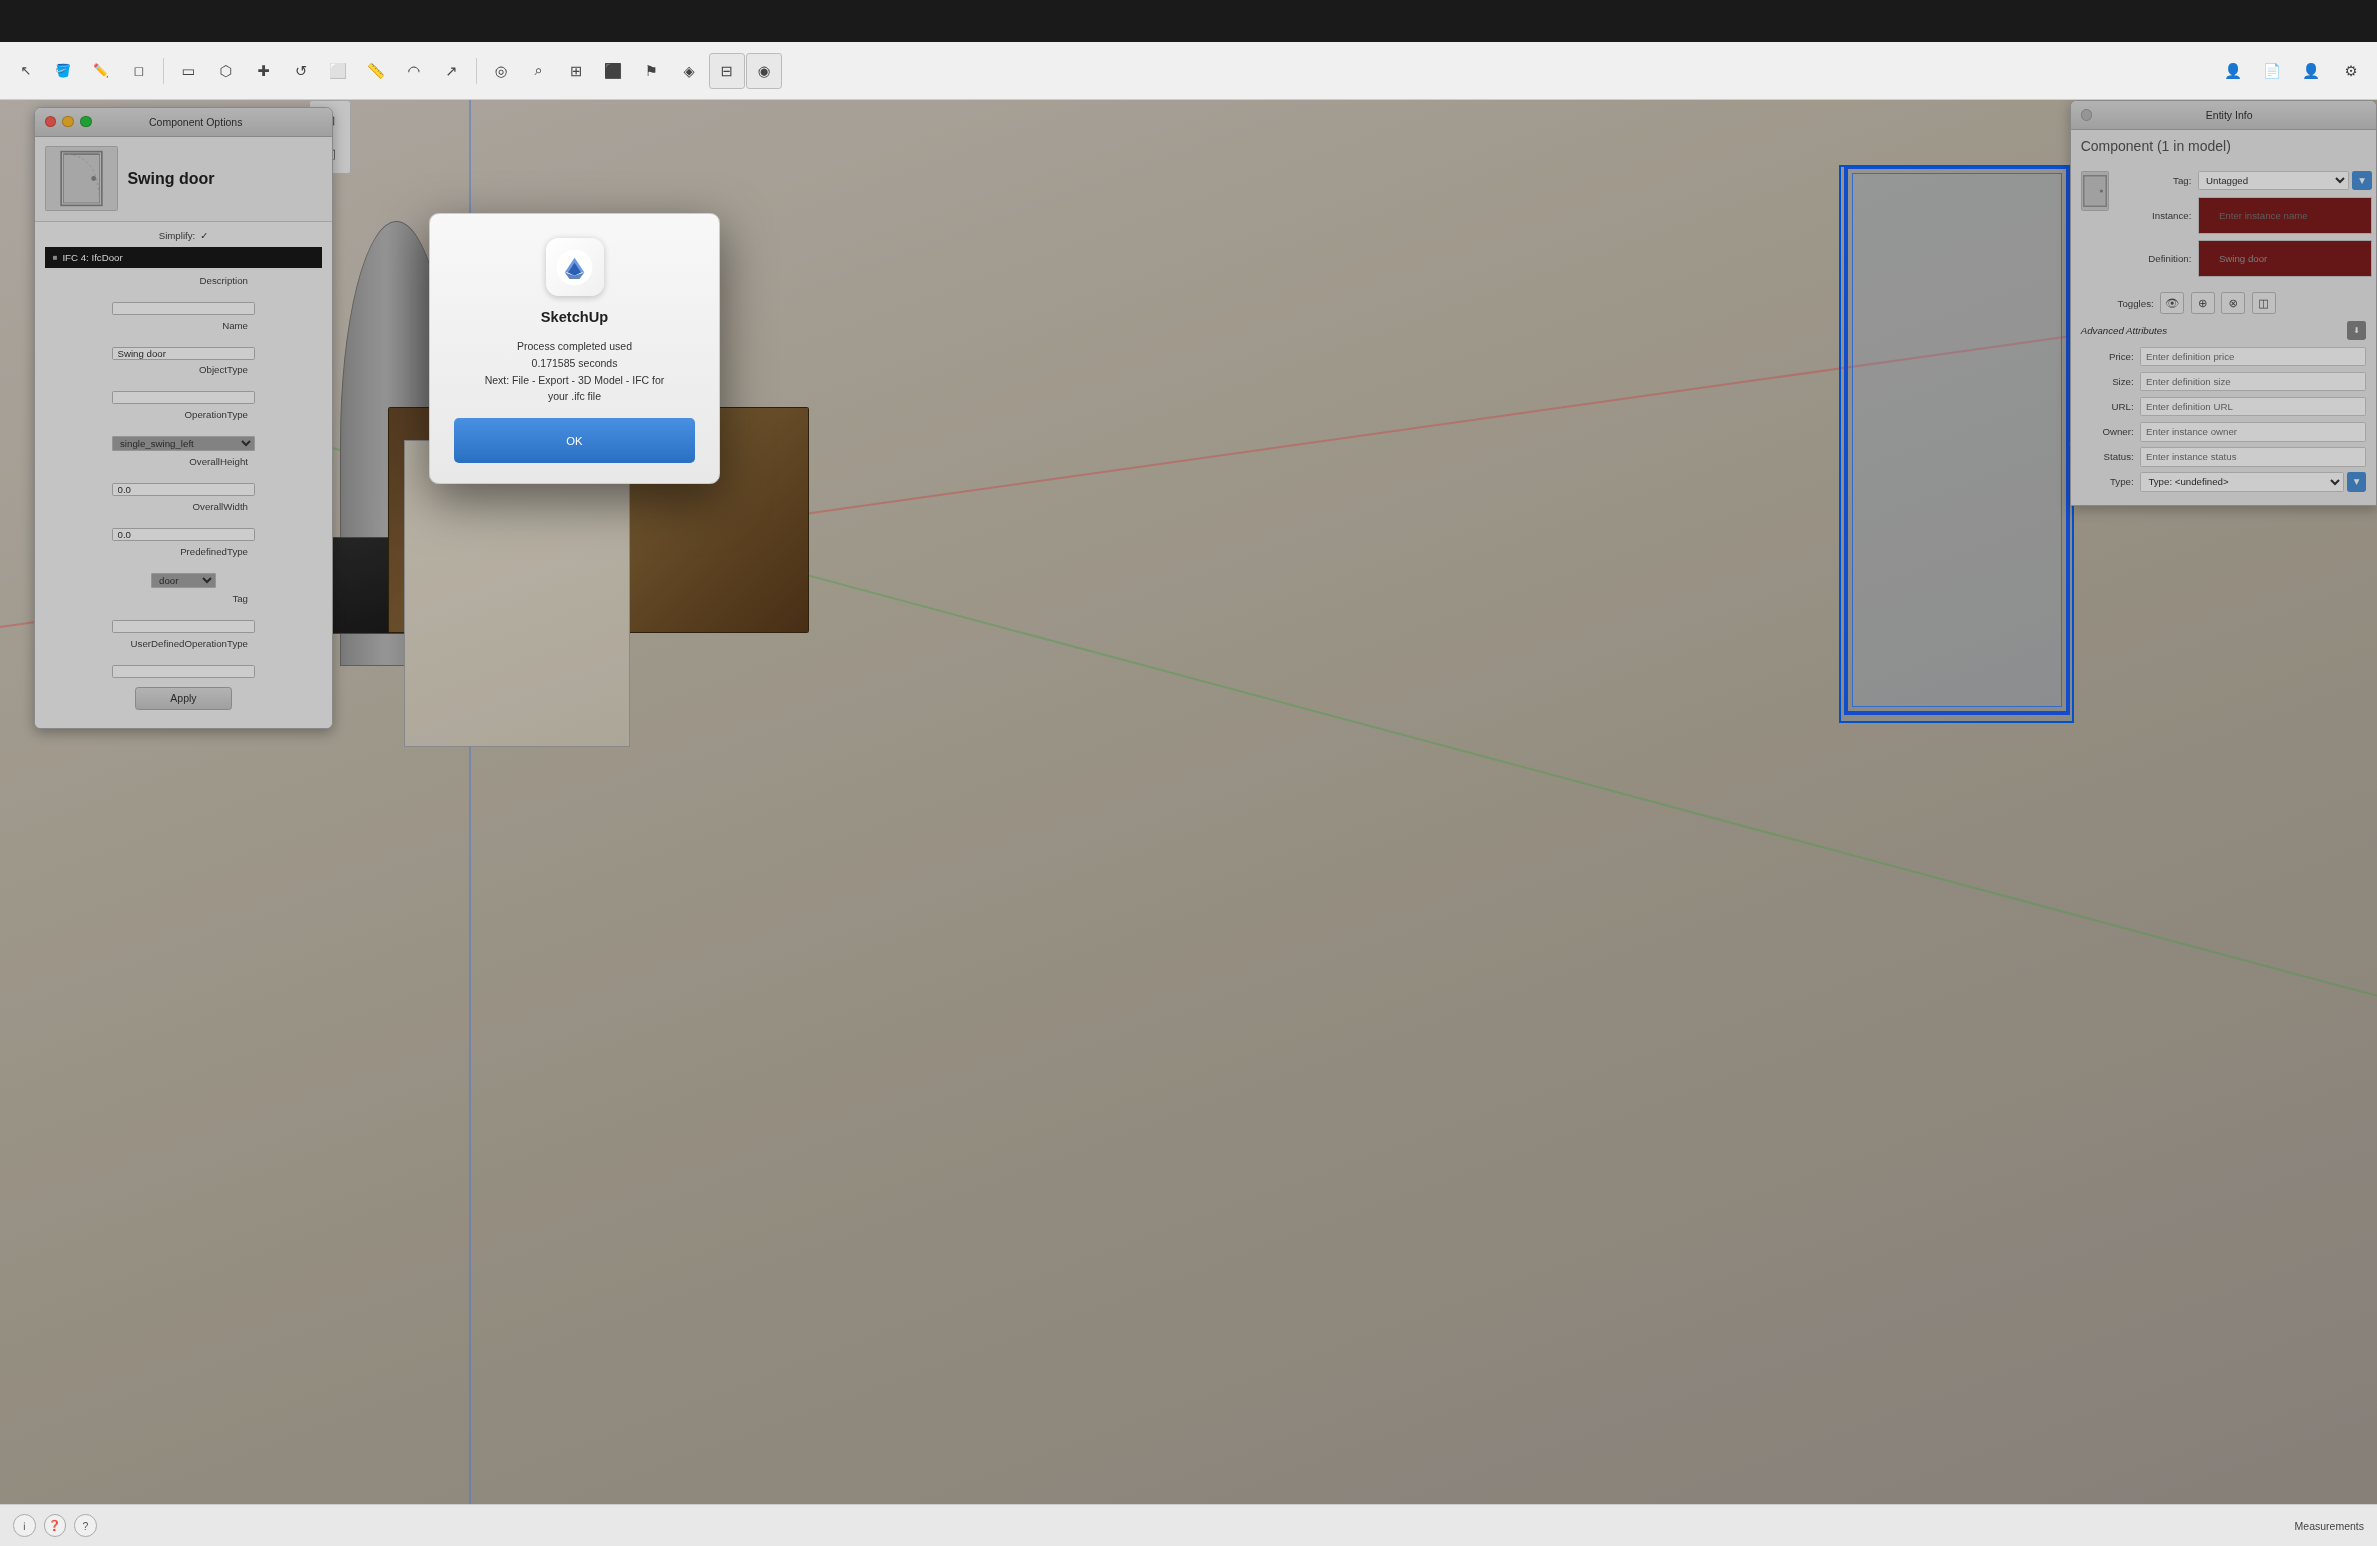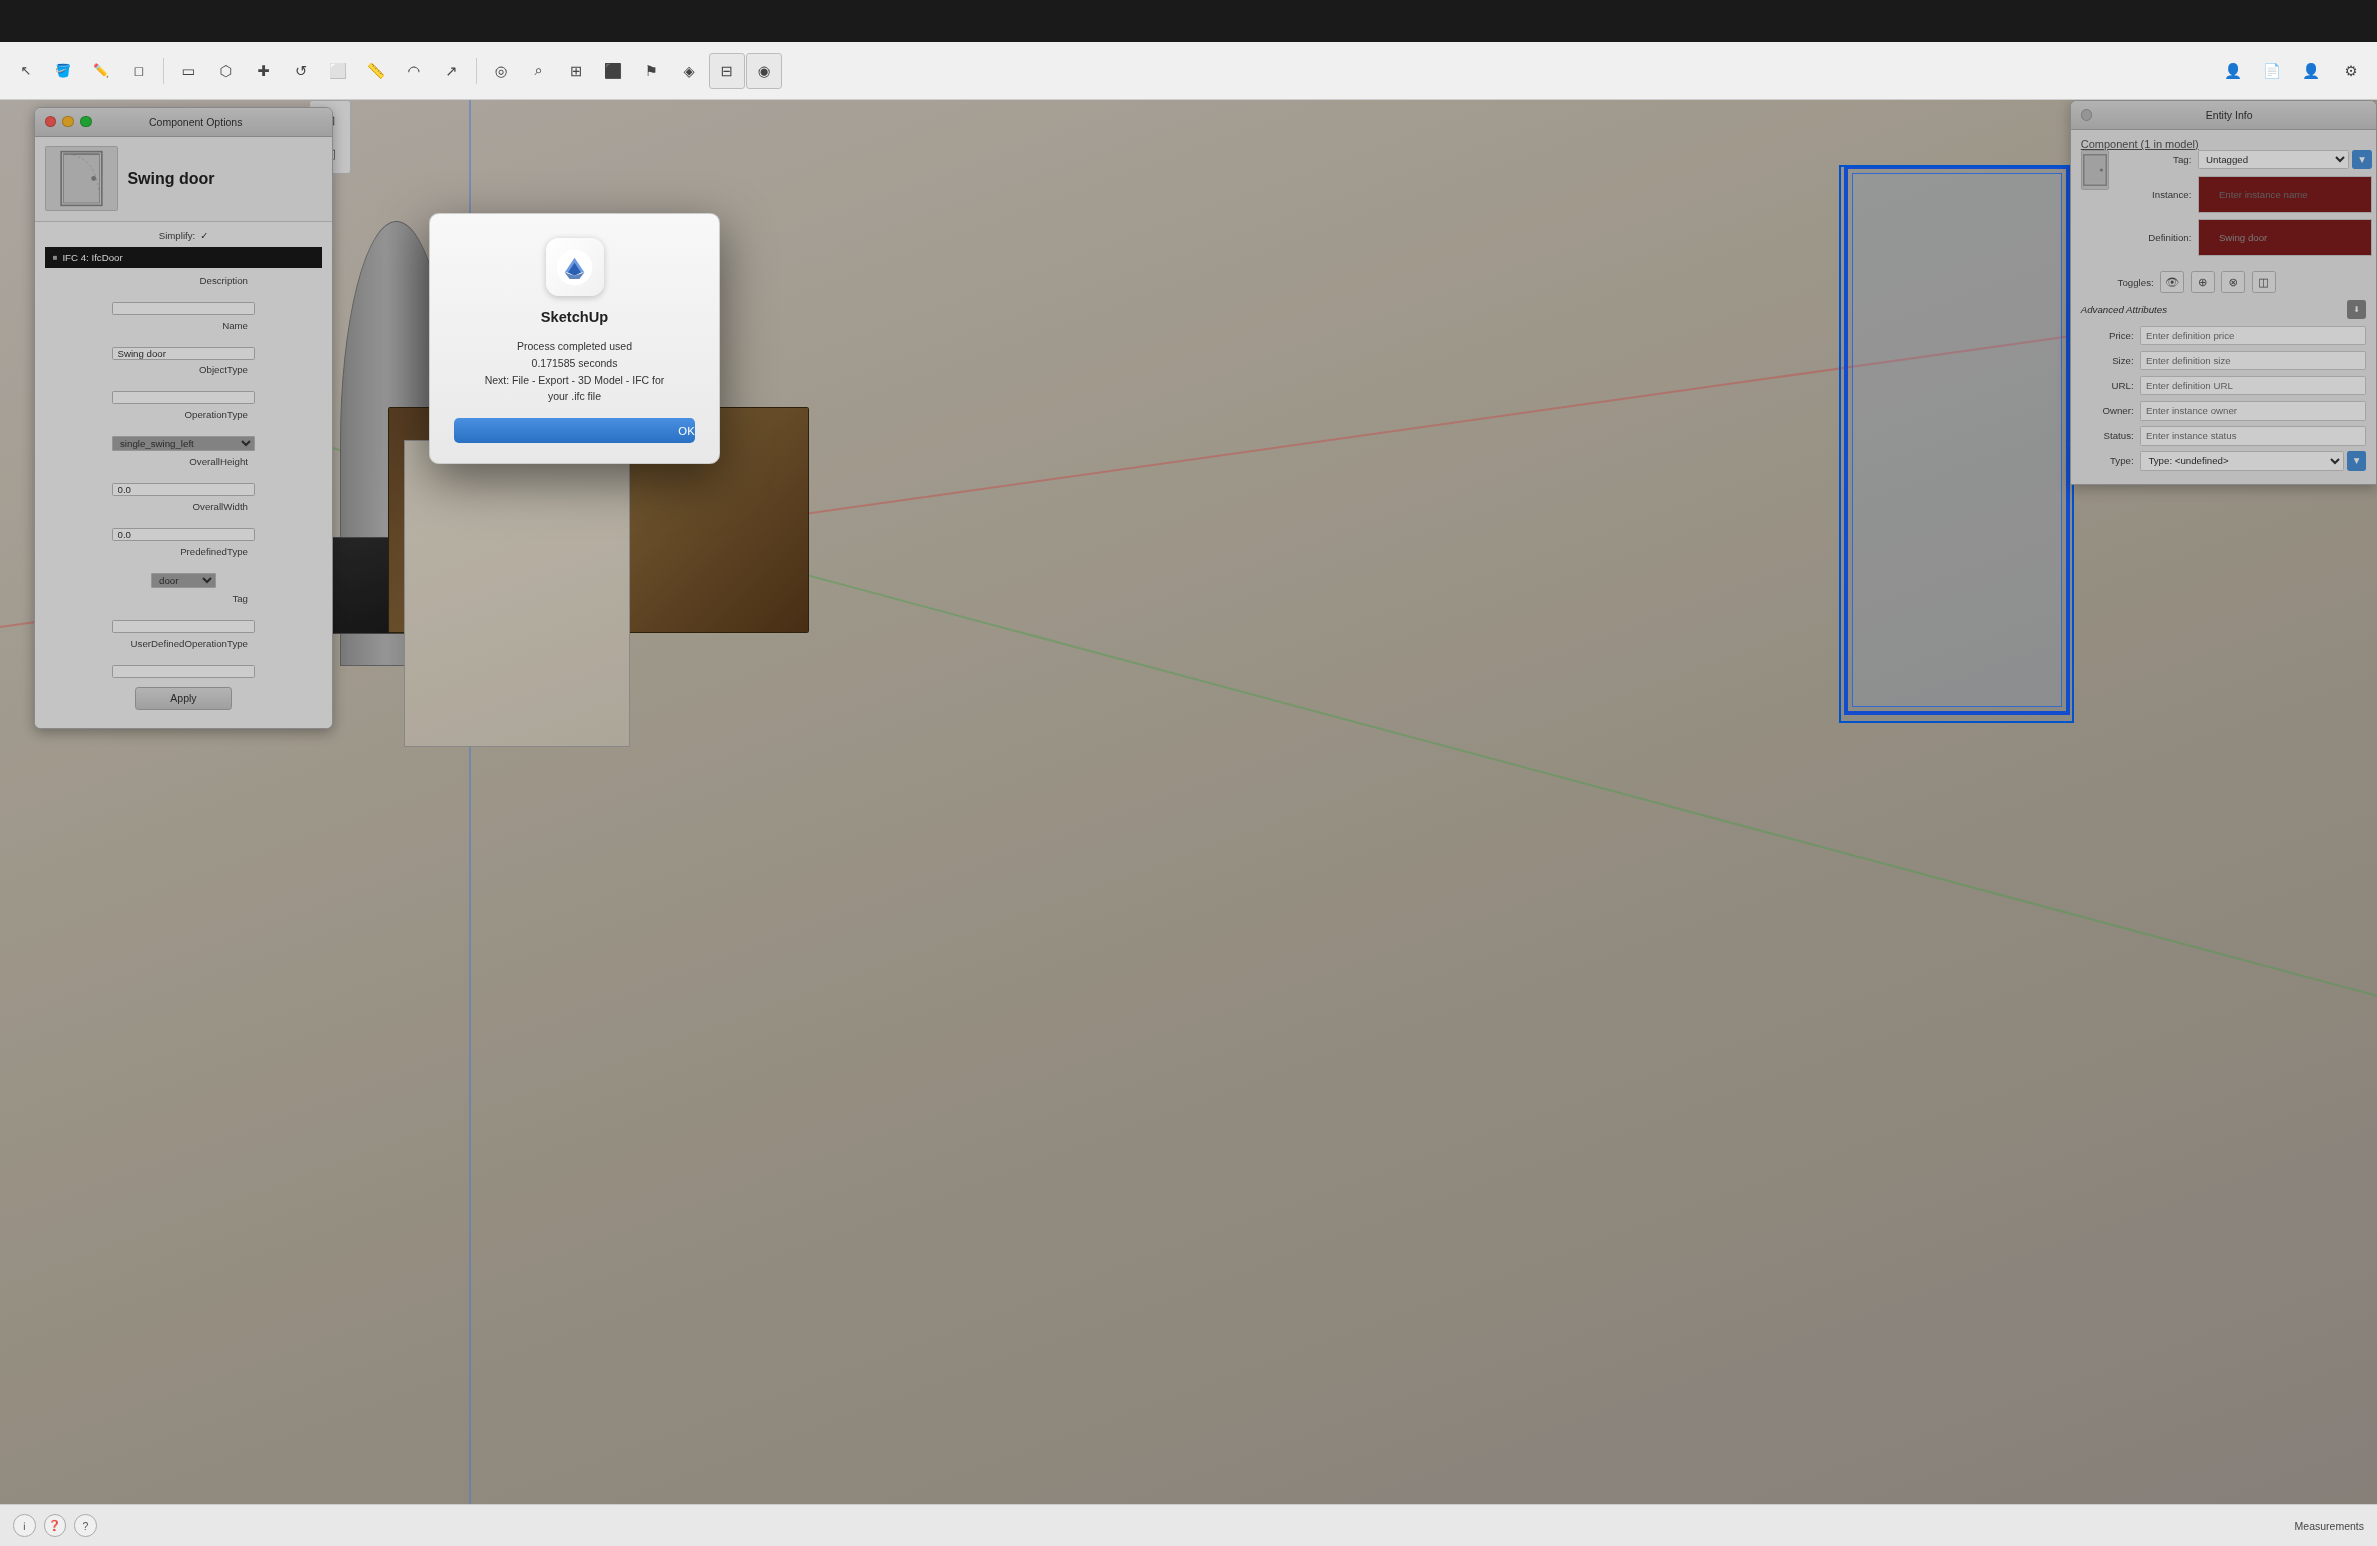--- a/index.html
+++ b/index.html
@@ -418,24 +418,23 @@
       font-weight: 500;
       flex: 1;
       text-align: center;
     }
 
     .entity-body {
       padding: 8px 9.7px;
       background: #ebebeb;
     }
     .entity-component-label {
-      font-size: 11px;
+      font-size: 14px;
       color: #555;
-      margin-bottom: 0;
-      text-decoration: underline;
+      margin-bottom: 17px;
     }
     .entity-row {
       display: flex;
       align-items: center;
       margin-bottom: 6.5px;
       gap: 6.5px;
     }
     .entity-label {
       width: 73px;
       text-align: right;
@@ -606,30 +605,29 @@
       text-align: center;
     }
     .modal-message {
       font-size: 10.5px;
       color: #333;
       text-align: center;
       line-height: 1.6;
     }
     .modal-ok-btn {
       width: 100%;
-      height: 25px;
+      height: 45px;
       background: linear-gradient(180deg, #4a90e2, #2a70c2);
       border: none;
       border-radius: 4.9px;
       color: #fff;
       font-size: 11.3px;
       font-weight: 500;
       cursor: pointer;
       letter-spacing: 0.2px;
-      text-align: right;
     }
 
     
     .status-bar {
       position: absolute;
       bottom: 0; left: 0; right: 0;
       height: 42px;
       background: #e8e8e8;
       border-top: 0.8px solid #ccc;
       display: flex;

